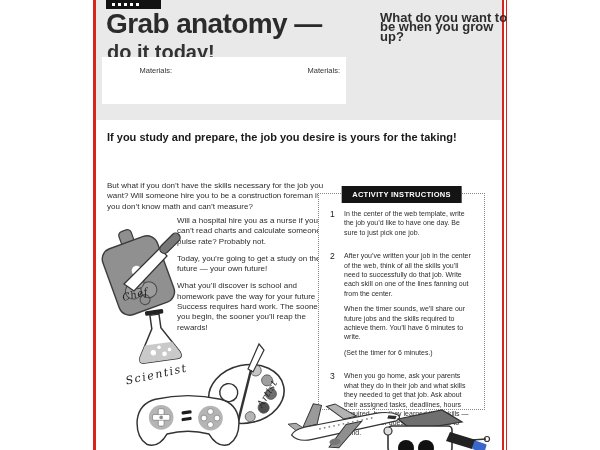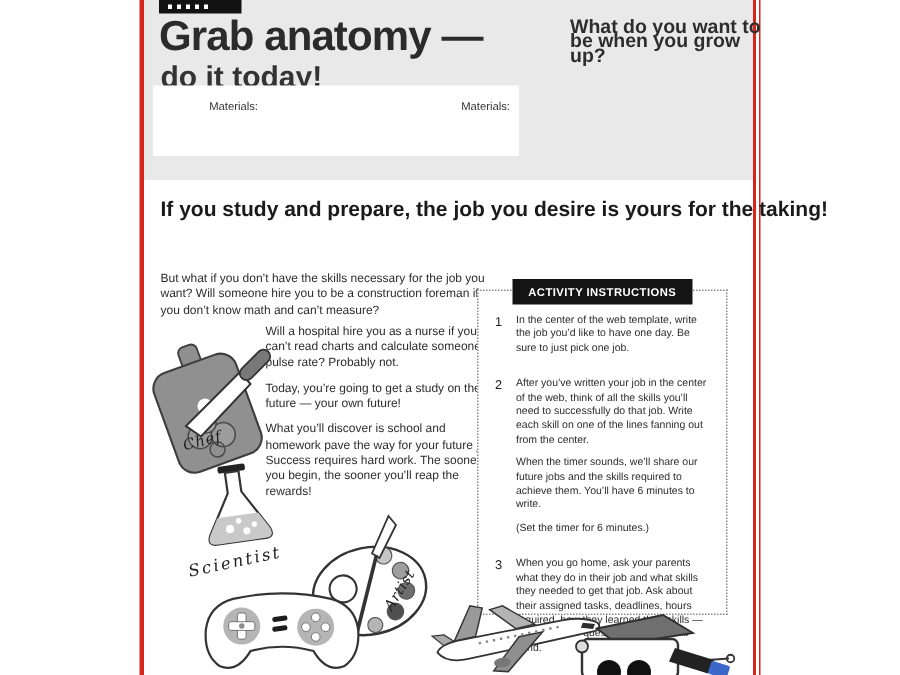--- a/index.html
+++ b/index.html
@@ -16,21 +16,21 @@
   .title1{position:absolute;left:106px;top:8px;font-size:28px;font-weight:700;
         letter-spacing:-0.6px;color:#2b2b2b;white-space:nowrap;}
   .title2{position:absolute;left:107px;top:41px;font-size:20px;font-weight:700;color:#333;white-space:nowrap;}
   .materials-box{position:absolute;left:102px;top:57px;width:244px;height:47px;background:#fff;
         display:grid;grid-template-columns:54px 1fr;column-gap:2px;row-gap:4px;
         padding:9px 6px 0 16px;box-sizing:border-box;font-size:7.5px;line-height:9.5px;
         align-content:start;color:#333;text-align:right;}
   .intro-col{position:absolute;left:364px;top:13px;width:130px;font-size:13px;line-height:9.4px;color:#2d2d2d;margin-left:16px;}
   .intro-col p{margin:0 0 5px 0;}
   .intro-col p.lead{font-weight:700;}
-  .main-heading{position:absolute;left:107px;top:131px;font-size:14px;font-weight:700;
+  .main-heading{position:absolute;left:107px;top:131px;font-size:11px;font-weight:700;
         color:#1a1a1a;white-space:nowrap;}
   .main-p1{position:absolute;left:107px;top:150px;width:400px;font-size:8px;line-height:10.5px;color:#2d2d2d;}
   .main-p2{position:absolute;left:107px;top:181px;width:224px;font-size:8px;line-height:10.3px;color:#2d2d2d;}
   .nurse-col{position:absolute;left:177px;top:216px;width:154px;font-size:8px;line-height:10.3px;color:#2d2d2d;}
   .nurse-col p{margin:0 0 7px 0;}
   .activity-box{position:absolute;left:318px;top:193px;width:167px;height:217px;
         border:1px dotted #888;box-sizing:border-box;background:#fff;}
   .activity-header{position:absolute;left:50%;top:-8px;transform:translateX(-50%);
         background:#141414;color:#fff;font-size:7.5px;font-weight:700;letter-spacing:0.3px;
         padding:4px 11px;white-space:nowrap;}

